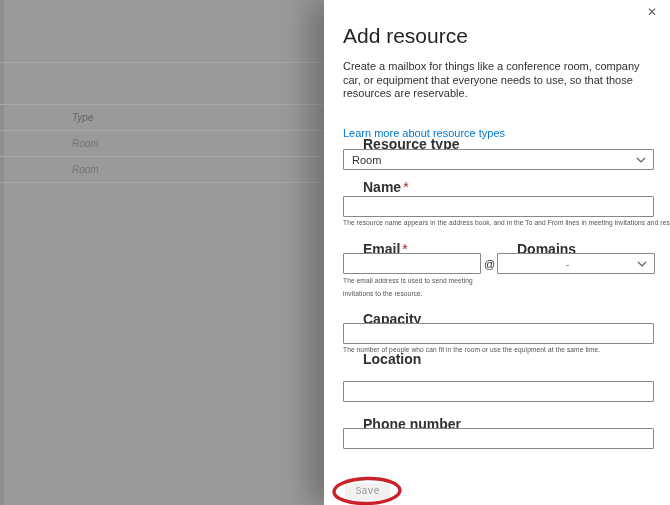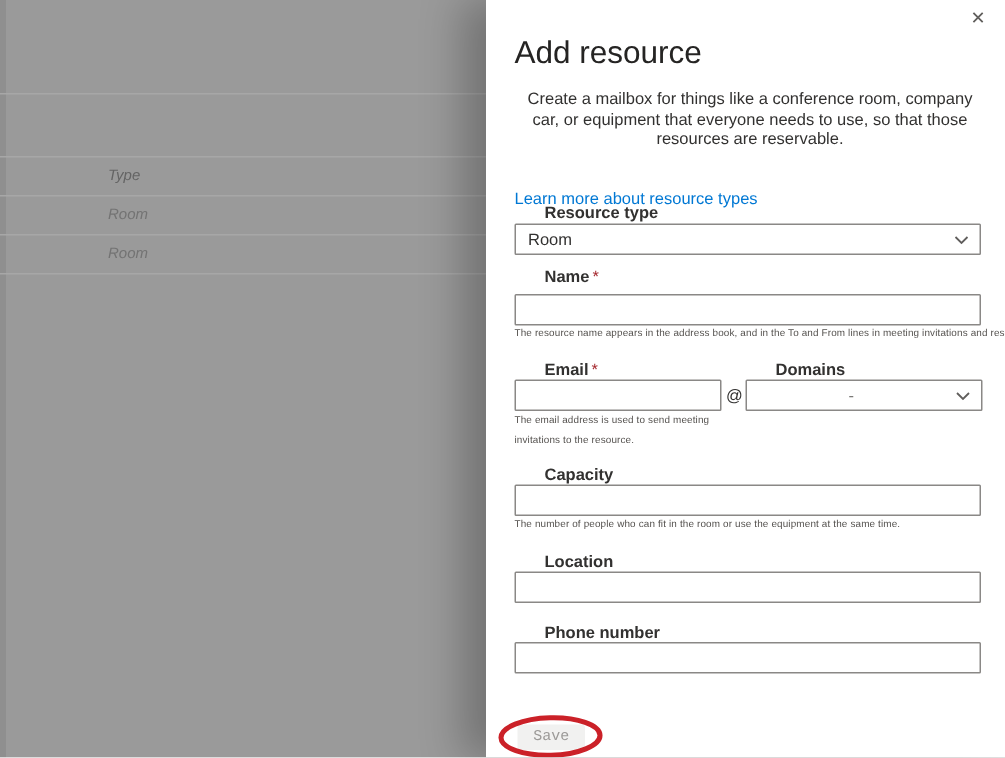--- a/index.html
+++ b/index.html
@@ -42,30 +42,30 @@
     background: none; border: none; cursor: pointer;
     font-size: 12px; color: #605e5c; line-height: 20px; text-align: center;
     font-family: "Liberation Sans", "DejaVu Sans", sans-serif;
   }
   .panel-title {
     position: absolute; left: 19px; top: 24px;
     font-size: 21px; font-weight: 400; color: #252423;
   }
   .panel-desc {
     position: absolute; left: 19px; top: 60px; width: 314px;
-    font-size: 11px; line-height: 13.5px; color: #323130; text-align: center;
+    font-size: 11px; line-height: 13.5px; color: #323130;
   }
   .learn-link {
     position: absolute; left: 19px; top: 127px;
     font-size: 11px; color: #0078d4; text-decoration: none; cursor: pointer;
   }
 
   .fld-label {
     position: absolute; left: 19px;
-    font-size: 11px; font-weight: 700; color: #323130; padding-left: 20px;
+    font-size: 14px; font-weight: 700; color: #323130; padding-left: 20px;
   }
   .req { color: #a4262c; font-weight: 400; padding-left: 2px; }
 
   .txt-input {
     position: absolute; left: 19px; width: 311px; height: 21px;
     border: 1px solid #8a8886; background: #fff; border-radius: 1px;
     font-size: 11px; color: #323130; padding: 0 7px;
     font-family: "Liberation Sans", "DejaVu Sans", sans-serif;
   }
   .dropdown {
@@ -154,21 +154,21 @@
           </svg>
       </span>
     </div>
     <div class="helper" style="top:277px">The email address is used to send meeting</div>
     <div class="helper" style="top:290px">invitations to the resource.</div>
 
     <div class="fld-label" style="top:311px">Capacity</div>
     <input class="txt-input" style="top: 323px;" value="">
     <div class="helper" style="top:346px">The number of people who can fit in the room or use the equipment at the same time.</div>
 
-    <div class="fld-label" style="top:369px">Location</div>
+    <div class="fld-label" style="top:351px">Location</div>
     <input class="txt-input" style="top: 381px;" value="">
 
     <div class="fld-label" style="top:416px">Phone number</div>
     <input class="txt-input" style="top: 428px;" value="">
 
     <button class="save-btn">Save</button>
 
     <svg class="annotation" viewBox="0 0 82 36">
       <ellipse cx="40" cy="18" rx="33" ry="12.5" fill="none" stroke="#cb2128" stroke-width="3.4" transform="rotate(-1.5 40 18)"></ellipse>
     </svg>

